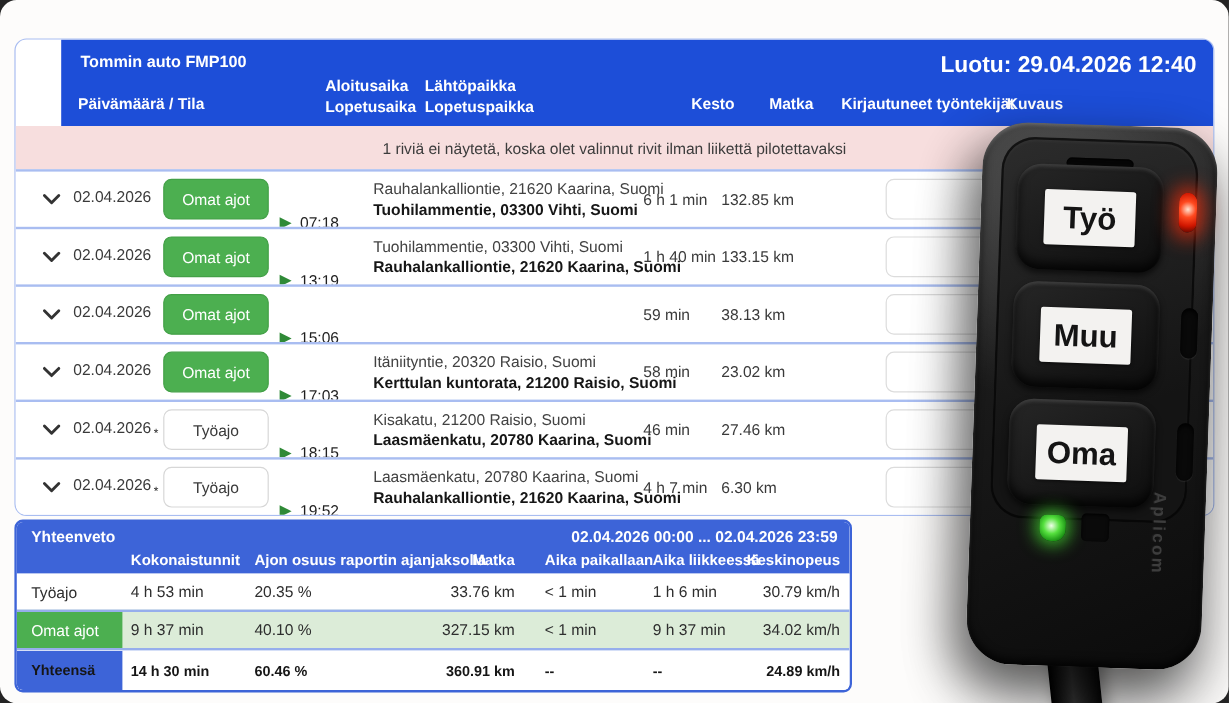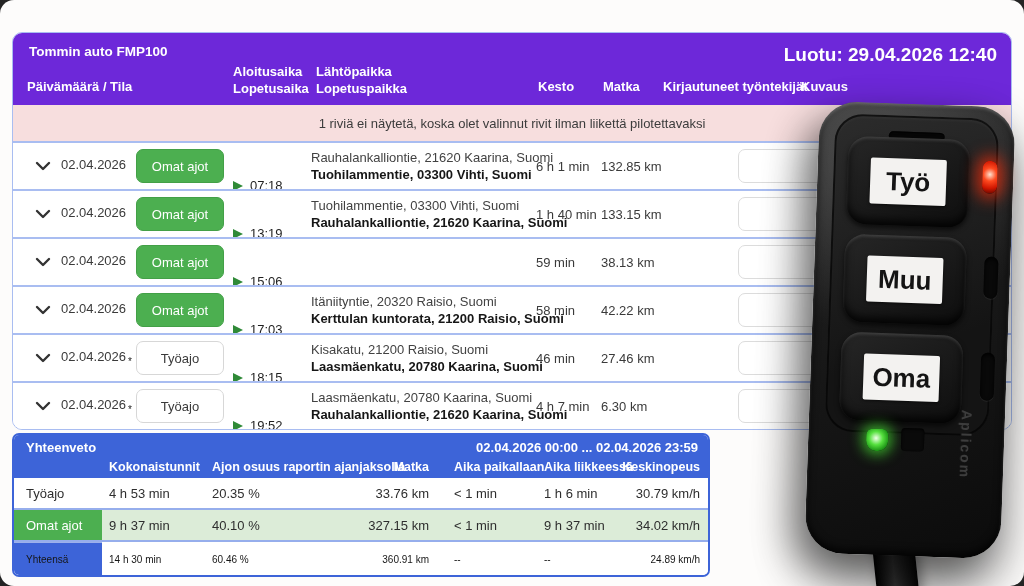--- a/index.html
+++ b/index.html
@@ -2,21 +2,21 @@
 <html><head>
 <meta charset="utf-8">
 <style>
   html,body{margin:0;padding:0;background:#242424;}
   body{font-family:"Liberation Sans","DejaVu Sans",sans-serif;}
   #canvas{position:relative;width:1024px;height:586px;background:#fdfcfb;border-radius:14px;overflow:hidden;}
 
   
   .card{position:absolute;left:12px;top:32px;width:1000px;background:#fff;
         border:1px solid #a9bdf1;border-radius:10px;overflow:hidden;box-sizing:border-box;}
-  .card-header{position:relative;height:72px;background:#6d28d9;color:#fff;}
+  .card-header{position:relative;height:72px;background:#1d4ed8;color:#fff;margin-left:38px;}
   .hdr-title{position:absolute;left:16px;top:11px;font-size:13.5px;font-weight:700;}
   .hdr-created{position:absolute;right:14px;top:11px;font-size:19px;font-weight:700;}
   .col-lbl{position:absolute;font-size:13px;font-weight:600;color:#fff;white-space:nowrap;}
   .col-2line{line-height:17px;}
 
   .notice{height:36px;background:#f7dede;display:flex;align-items:center;justify-content:center;
           font-size:13px;color:#3c3c3c;}
 
   .trip-row{position:relative;height:46px;border-top:2px solid #a9bdf1;background:#fff;}
   .chev{position:absolute;left:22px;top:50%;transform:translateY(-50%);cursor:pointer;display:inline-flex;}
@@ -51,21 +51,21 @@
   .sum-row + .sum-row{border-top:2px solid #96aeec;}
   .sum-row .scell{position:absolute;top:50%;transform:translateY(-50%);font-size:13px;color:#2e2e2e;white-space:nowrap;}
   .sum-label{left:0;width:88px;height:100%;top:0;transform:none;display:flex;align-items:center;
              padding-left:12px;box-sizing:border-box;}
   .sv0{left:95px;} .sv1{left:198px;} .sv2{left:325px;width:90px;text-align:right;}
   .sv3{left:440px;} .sv4{left:530px;} .sv5{left:596px;width:90px;text-align:right;}
   .sum-row.own{background:#dcecd8;}
   .sum-row.own .sum-label{background:#4caf50;color:#fff;}
   .sum-row.total{height:33px;}
   .sum-row.total .sum-label{background:#3d64d8;color:#fff;font-weight:700;font-size:13.5px;}
-  .sum-row.total .scell{font-weight:400;font-size:10px;color:#161616;}
+  .sum-row.total .scell{font-weight:700;font-size:12px;color:#161616;}
 
   
   .cable{position:absolute;left:874px;top:528px;width:42px;height:70px;z-index:49;
          background:linear-gradient(90deg,#000 0%,#383838 45%,#060606 100%);
          border-radius:10px;transform:rotate(-6deg);box-shadow:4px 6px 12px rgba(0,0,0,.35);}
   .device{position:absolute;left:812px;top:104px;width:196px;height:452px;z-index:50;
           transform:rotate(2deg);border-radius:38px;
           background:radial-gradient(circle at 30% 12%,rgba(255,255,255,.16),transparent 42%),
                      linear-gradient(155deg,#323232 0%,#1a1a1a 40%,#0b0b0b 100%);
           box-shadow:-14px 18px 38px rgba(0,0,0,.38),0 26px 50px rgba(0,0,0,.45),
@@ -214,21 +214,21 @@
       <div class="t">
               <span class="stop-icon"></span>
               <span>18:01</span>
             </div>
     </div>
     <div class="cell places">
       <div class="p1">Itäniityntie, 20320 Raisio, Suomi</div>
       <div class="p2">Kerttulan kuntorata, 21200 Raisio, Suomi</div>
     </div>
     <span class="cell dur">58 min</span>
-    <span class="cell dist">42.22 km</span>
+    <span class="cell dist">23.02 km</span>
     <input class="worker-input" type="text" style="">
   </div>
         <div class="trip-row">
     <span class="chev">
       <svg width="16" height="10" viewBox="0 0 16 10">
               <polyline points="2,2 8,8 14,2" fill="none" stroke="#333" stroke-width="2.4" stroke-linecap="round" stroke-linejoin="round"></polyline>
             </svg>
     </span>
     <span class="cell date"><span>02.04.2026</span><span class="mark">*</span></span>
     <button class="status-btn work">Työajo</button>

